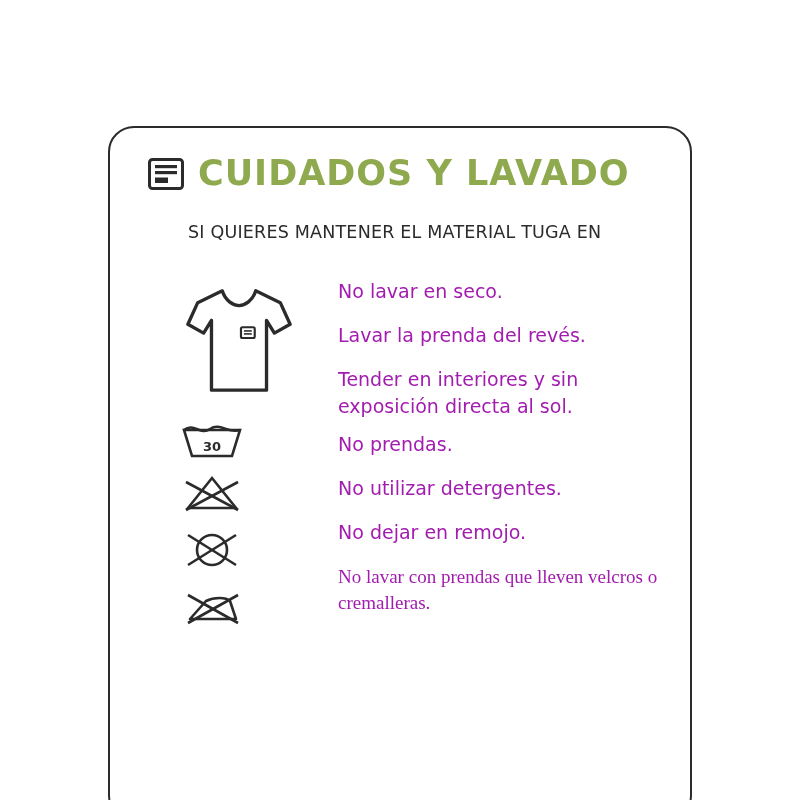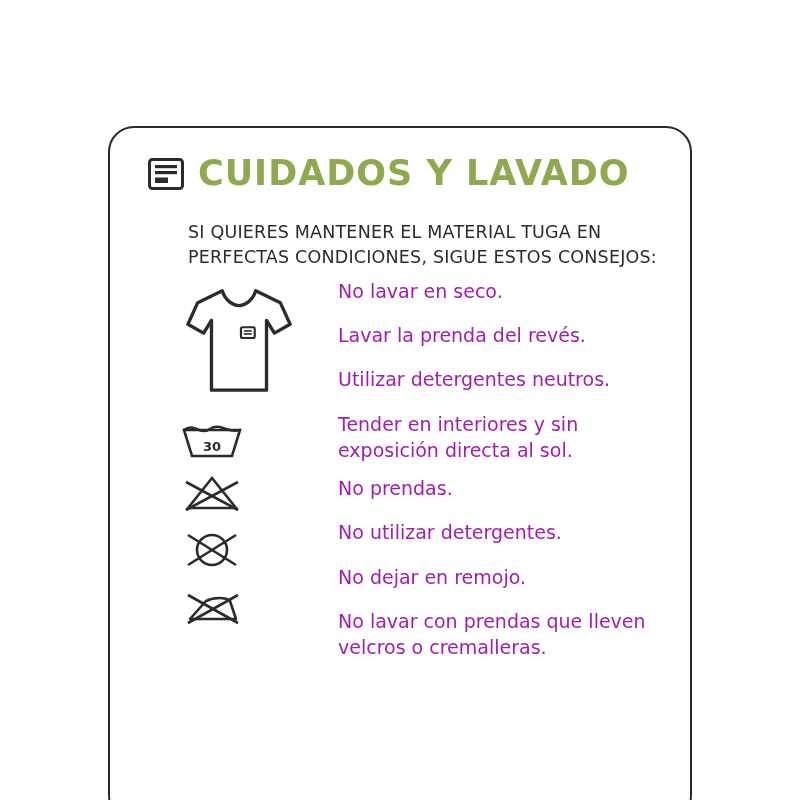--- a/index.html
+++ b/index.html
@@ -101,42 +101,41 @@
   }
 
   .line {
     font-family: "DejaVu Sans", sans-serif;
     font-size: 19px;
     color: #a21caf;
     line-height: 1.38;
     margin-bottom: 18px;
   }
   .line.two-lines { margin-bottom: 12px; }
-  .line:last-child { margin-bottom: 9px; }
+  .line:last-child { margin-bottom: 9px; font-family: Liberation Serif, serif; }
 </style>
 </head>
 <body>
 
 <div id="card">
 
   <div class="header-row">
     <span class="header-icon">
       <svg viewBox="0 0 36 34" width="36" height="34">
         <rect x="1.5" y="2.5" width="33" height="29" rx="3" ry="3" fill="none" stroke="#2b2b2b" stroke-width="3"></rect>
         <rect x="7" y="8" width="22" height="3.2" fill="#2b2b2b"></rect>
         <rect x="7" y="14" width="22" height="3.2" fill="#2b2b2b"></rect>
         <rect x="7" y="20.5" width="13" height="5.5" fill="#2b2b2b"></rect>
       </svg>
     </span>
     <span class="title">CUIDADOS Y LAVADO</span>
   </div>
 
   <div class="subtitle">
     <span>SI QUIERES MANTENER EL MATERIAL TUGA EN</span>
-    <span>PERFECTAS CONDICIONES, SIGUE ESTOS CONSEJOS:</span>
   </div>
 
   <div class="body-area">
 
     <div class="icon-col">
 
       <div class="sym sym-shirt">
         <svg viewBox="0 0 120 118" width="118" height="116">
           <path d="M43 9 L18 21 L8 43 L24 52 L32 39 L32 110 L88 110 L88 39 L96 52 L112 43 L102 21 L77 9
                    C74 19 66 24 60 24 C54 24 46 19 43 9 Z" fill="none" stroke="#2b2b2b" stroke-width="3.4" stroke-linejoin="round"></path>
@@ -176,21 +175,20 @@
           <line x1="8" y1="7" x2="58" y2="35" stroke="#2b2b2b" stroke-width="2.6"></line>
           <line x1="58" y1="7" x2="8" y2="35" stroke="#2b2b2b" stroke-width="2.6"></line>
         </svg>
       </div>
 
     </div>
 
     <div class="text-col">
       <div class="line">No lavar en seco.</div>
       <div class="line">Lavar la prenda del revés.</div>
-      <div class="line">Utilizar detergentes neutros.</div>
       <div class="line two-lines">Tender en interiores y sin exposición directa al sol.</div>
       <div class="line">No prendas.</div>
       <div class="line">No utilizar detergentes.</div>
       <div class="line">No dejar en remojo.</div>
       <div class="line two-lines">No lavar con prendas que lleven velcros o cremalleras.</div>
     </div>
 
   </div>
 </div>
 

